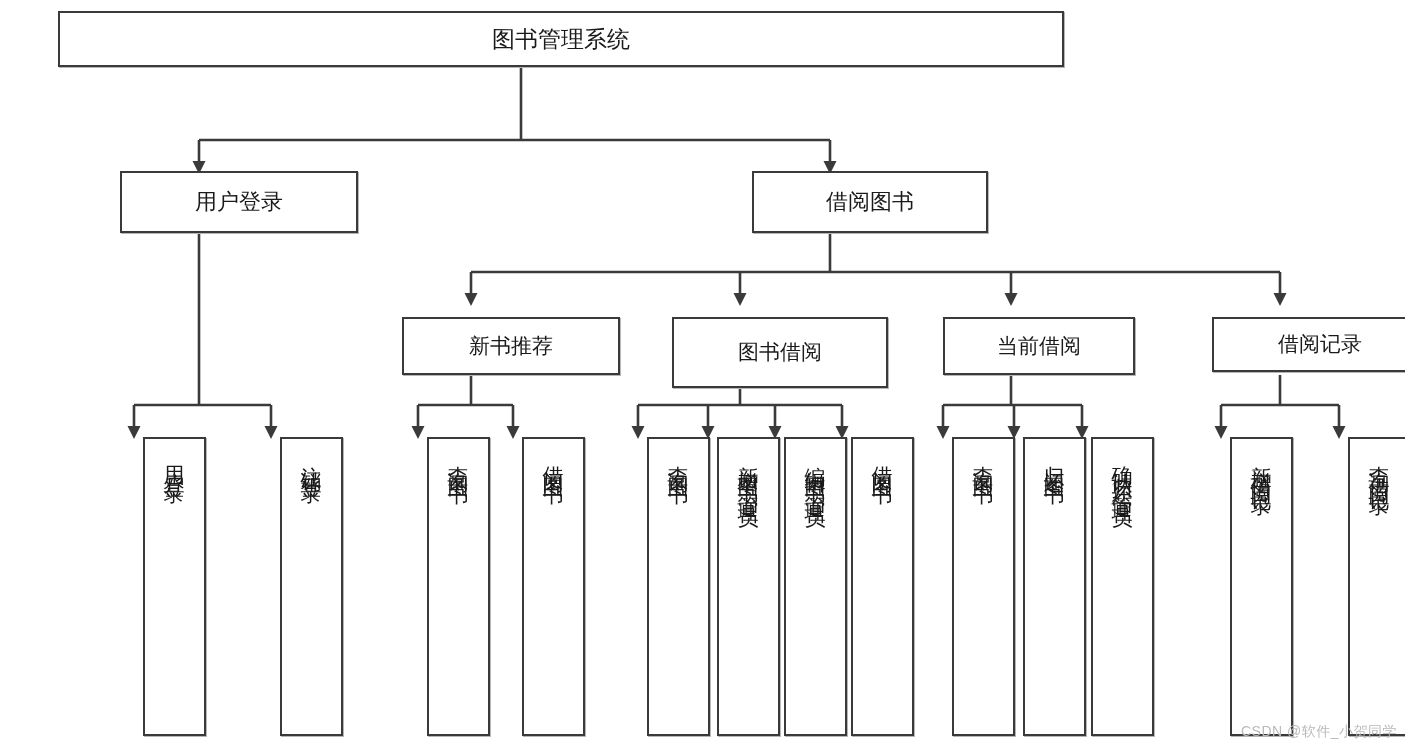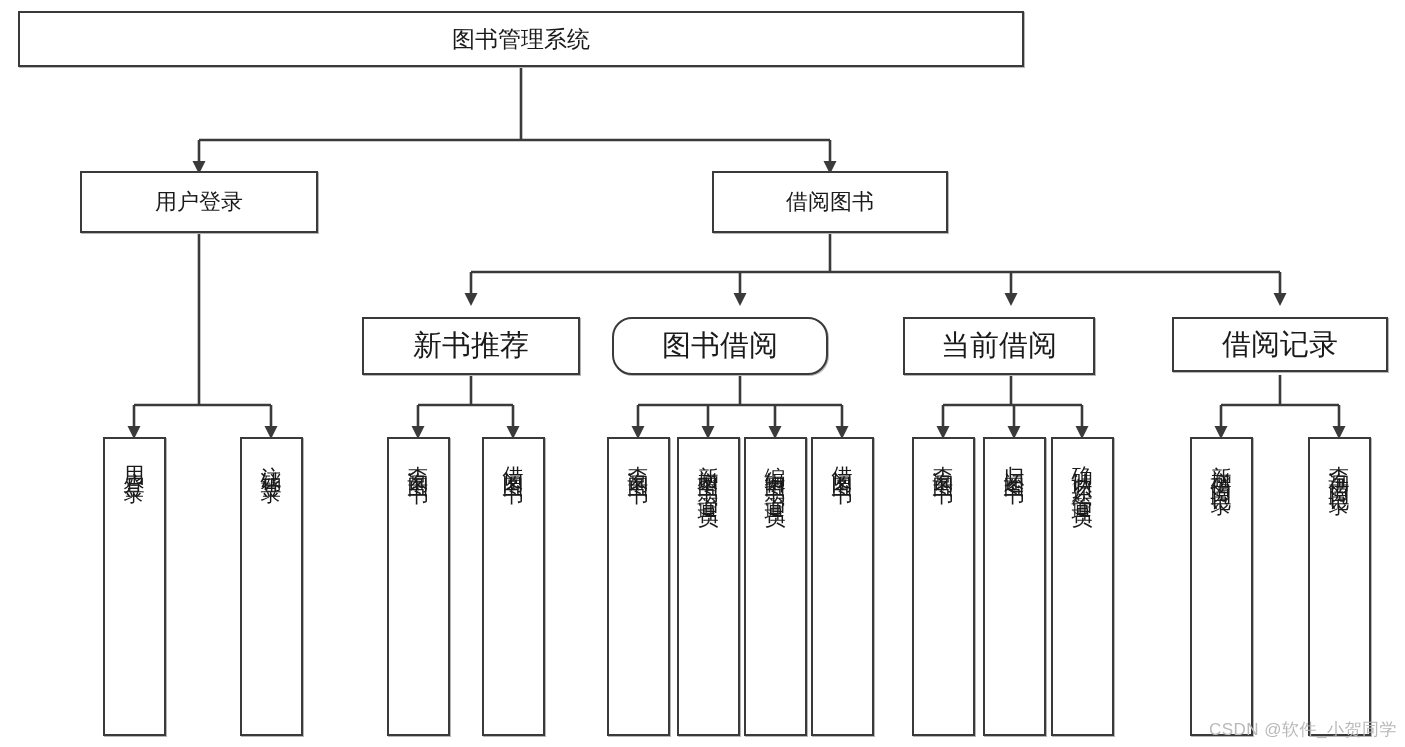--- a/index.html
+++ b/index.html
@@ -29,20 +29,21 @@
   .node {
     position: absolute;
     box-sizing: border-box;
     background: #ffffff;
     border: 2px solid #3a3a3a;
     box-shadow: 1px 1px 0 0 #b6b6b6;
     display: flex;
     align-items: center;
     justify-content: center;
     color: #1a1a1a;
+    margin-left: 40px;
   }
   .node-label {
     display: block;
     text-align: center;
     line-height: 1.15;
     white-space: pre;
   }
   
   .node.horiz .node-label {
     writing-mode: horizontal-tb;
@@ -54,28 +55,28 @@
     padding-top: 10px;
   }
   .node.vert .node-label {
     writing-mode: vertical-rl;
     text-orientation: upright;
     letter-spacing: 6px;
     line-height: 1;
   }
   .node.level-title .node-label { font-size: 23px; }
   .node.level-2 .node-label { font-size: 22px; }
-  .node.level-3 .node-label { font-size: 29px; }
+  .node.level-3 .node-label { font-size: 21px; }
   .node.leaf .node-label { font-size: 21px; }
 
   #watermark {
     position: absolute;
     right: 8px;
     bottom: 6px;
-    font-size: 17px;
+    font-size: 14px;
     color: #b9b9b9;
     letter-spacing: 0.5px;
     white-space: nowrap;
     user-select: none;
   }
 </style>
 </head>
 <body>
 
 <div id="diagram-root">
@@ -149,21 +150,21 @@
   <div class="node horiz level-2" style="left: 80px; top: 171px; width: 238px; height: 62px;">
     <span class="node-label">用户登录</span>
   </div>
   <div class="node horiz level-2" style="left: 712px; top: 171px; width: 236px; height: 62px;">
     <span class="node-label">借阅图书</span>
   </div>
 
   <div class="node horiz level-3" style="left: 362px; top: 317px; width: 218px; height: 58px;">
     <span class="node-label">新书推荐</span>
   </div>
-  <div class="node horiz level-3" style="left: 612px; top: 317px; width: 216px; height: 58px; border-radius: 20px;">
+  <div class="node horiz level-3" style="left: 632px; top: 317px; width: 216px; height: 71px;">
     <span class="node-label">图书借阅</span>
   </div>
   <div class="node horiz level-3" style="left: 903px; top: 317px; width: 192px; height: 58px;">
     <span class="node-label">当前借阅</span>
   </div>
   <div class="node horiz level-3" style="left: 1172px; top: 317px; width: 216px; height: 55px;">
     <span class="node-label">借阅记录</span>
   </div>
 
   <div class="node vert leaf" style="left: 103px; top: 437px; width: 63px; height: 299px;">

